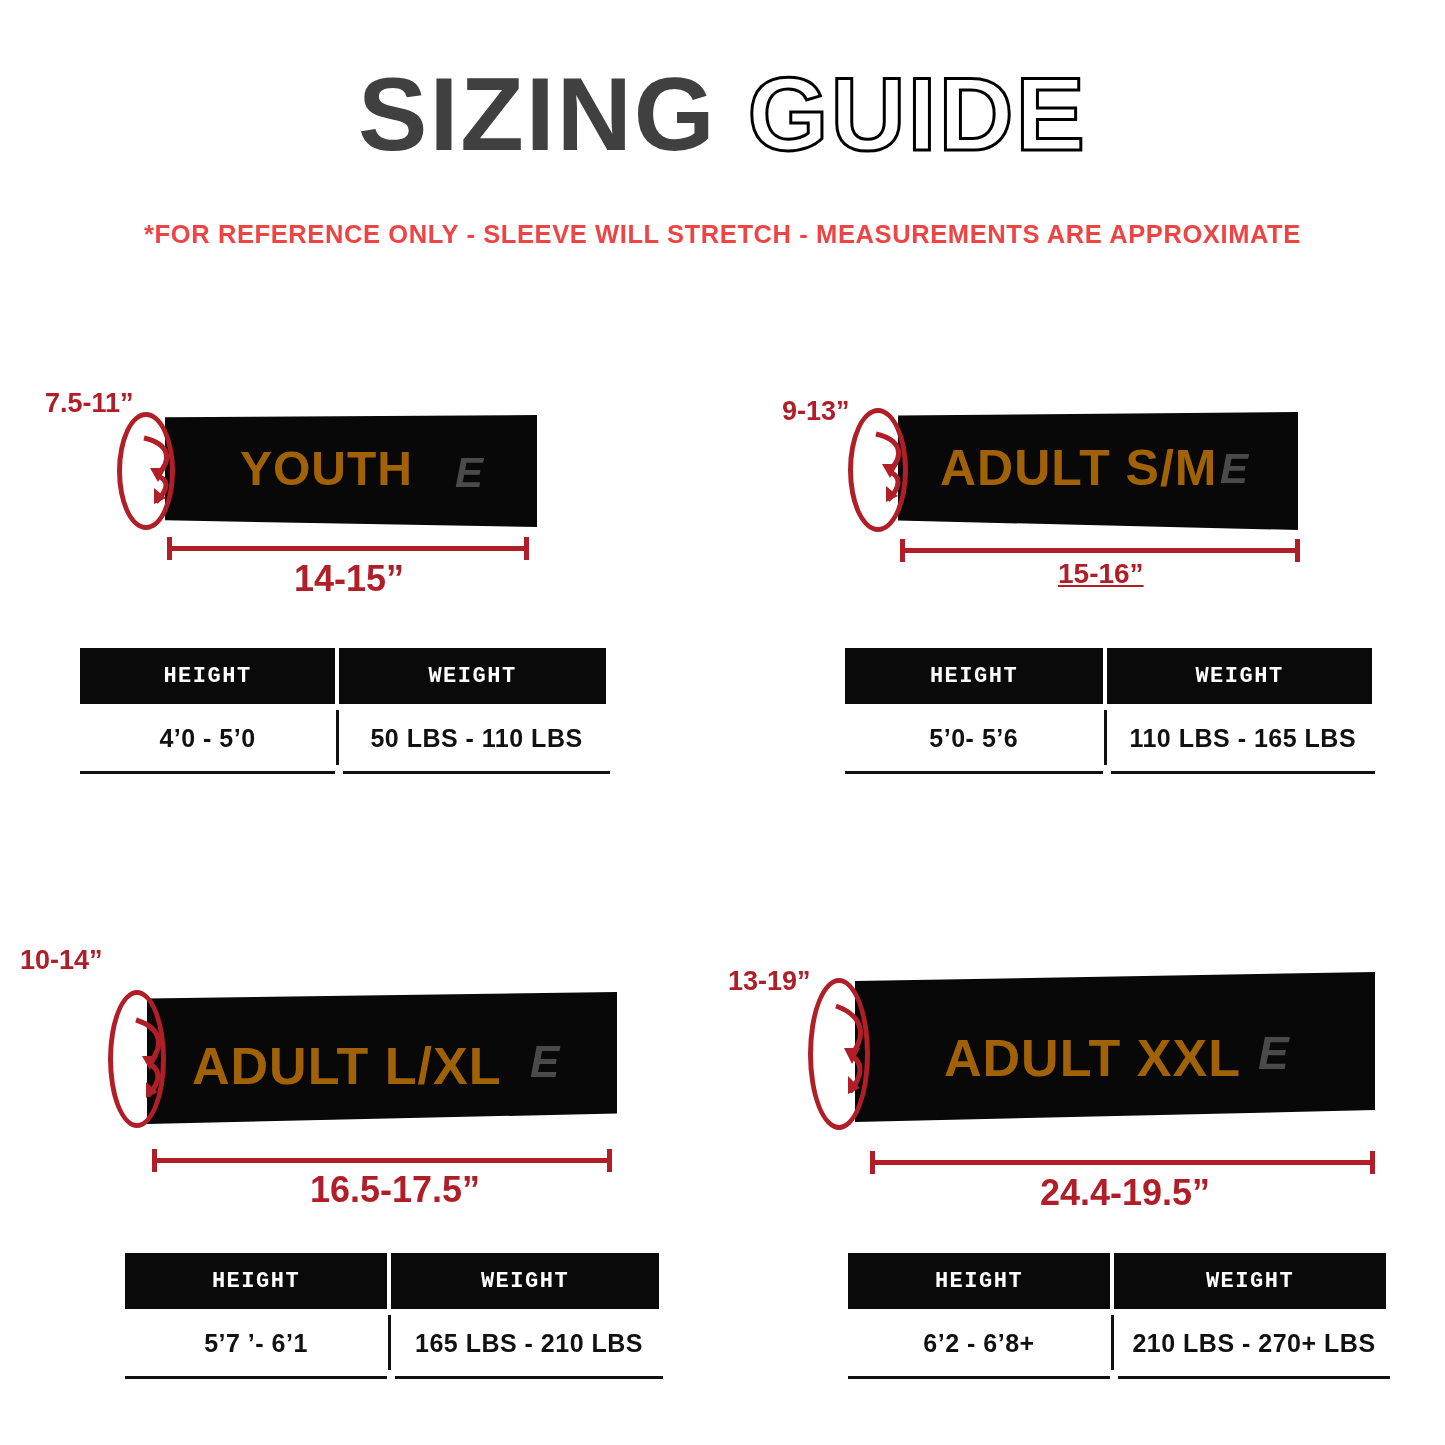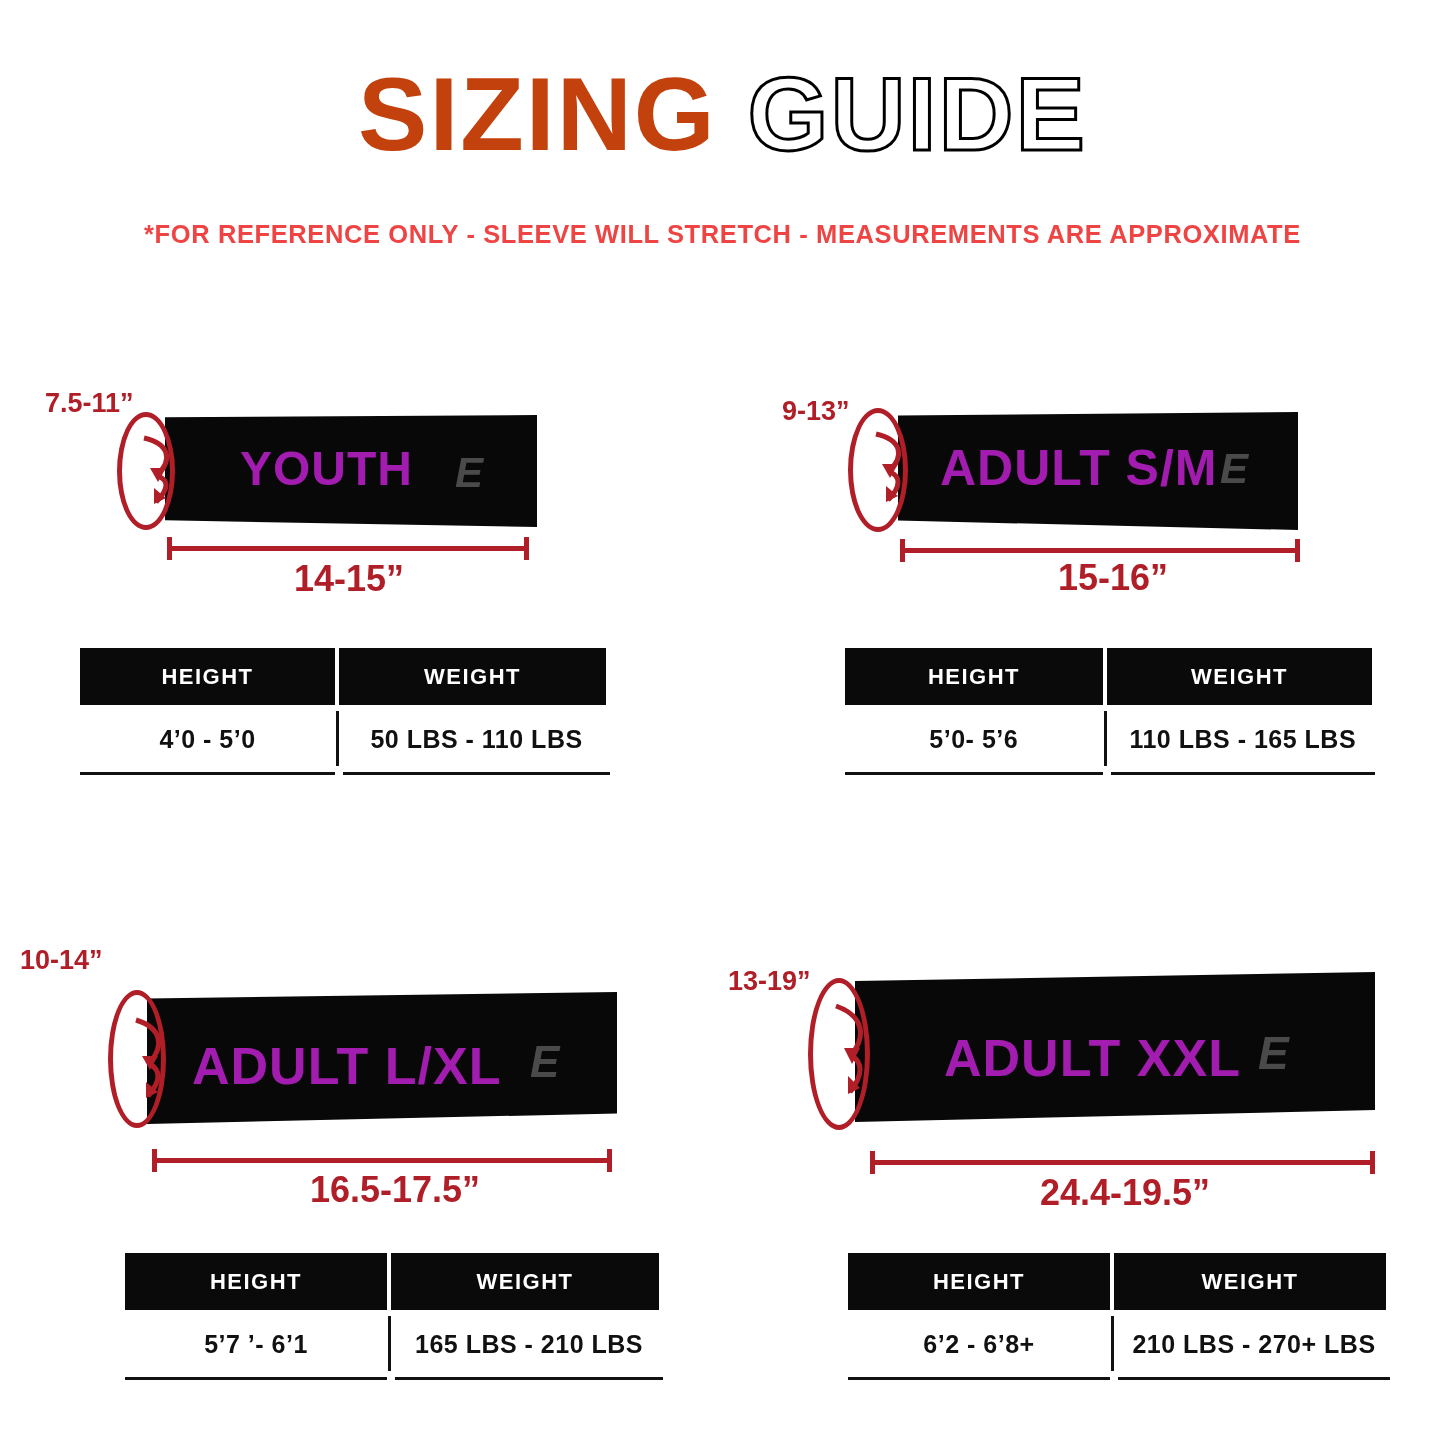--- a/index.html
+++ b/index.html
@@ -20,21 +20,21 @@
   .title {
     position: absolute;
     top: 62px; left: 0; width: 1445px;
     text-align: center;
     font-size: 104px;
     font-weight: 900;
     letter-spacing: 2px;
     line-height: 1;
     white-space: nowrap;
   }
-  .title .solid { color: #c2410c; }
+  .title .solid { color: #404040; }
   .title .outline {
     color: #ffffff;
     -webkit-text-stroke: 3px #000000;
   }
   .subtitle {
     position: absolute;
     top: 220px; left: 0; width: 1445px;
     text-align: center;
     font-size: 25.5px;
     font-weight: 700;
@@ -47,21 +47,21 @@
   .quad { position: absolute; }
 
   
   .sleeve-wrap { position: absolute; }
   .sleeve {
     position: absolute;
     background: #080808;
   }
   .sleeve-label {
     position: absolute;
-    color: #a21caf;
+    color: #a16207;
     font-weight: 800;
     letter-spacing: 1px;
     white-space: nowrap;
     line-height: 1;
   }
   .sleeve-logo {
     position: absolute;
     color: #4a4a4a;
     font-weight: 900;
     font-style: italic;
@@ -94,21 +94,21 @@
 
   .ellipse {
     position: absolute;
     border: 5px solid #b01e28;
     border-radius: 50%;
   }
   .arrow-svg { position: absolute; overflow: visible; }
 
   
   .table { position: absolute; }
-  .thead { display: flex; gap: 4px; }
+  .thead { display: flex; gap: 4px; font-family: Liberation Mono, monospace; }
   .th {
     background: #0a0a0a;
     color: #ffffff;
     font-size: 22px;
     font-weight: 700;
     letter-spacing: 1.5px;
     text-align: center;
     padding: 16px 0 15px;
   }
   .tbody { display: flex; gap: 8px; margin-top: 0; }
@@ -185,21 +185,21 @@
       <div class="ellipse" style="left:848px;top:408px;width:60px;height:124px;"></div>
       <svg class="arrow-svg" style="left:862px;top:426px;width:70px;height:82px;" viewBox="0 0 70 82">
         <path d="M14 8 C 40 14, 42 30, 28 44" stroke="#b01e28" stroke-width="5" fill="none"></path>
         <polygon points="28,52 20,38 36,38" fill="#b01e28"></polygon>
         <path d="M26 74 C 40 60, 38 50, 28 46" stroke="#b01e28" stroke-width="5" fill="none"></path>
         <polygon points="24,76 24,60 36,70" fill="#b01e28"></polygon>
       </svg>
       <div class="meas-text" style="left:782px;top:398px;font-size:27px;">9-13”</div>
 
       <div class="hbar" style="left:900px;top:548px;width:400px;"></div>
-      <div class="meas-text" style="left:1058px;top:560px;font-size:36px;">15-16”</div>
+      <div class="meas-text" style="left:1058px;top:560px;font-size:28px;text-decoration:underline;">15-16”</div>
     </div>
 
     <div class="table" style="left:845px;top:648px;width:530px;">
       <div class="thead">
         <div class="th" style="width:258px;">HEIGHT</div>
         <div class="th" style="width:265px;">WEIGHT</div>
       </div>
       <div class="tbody">
         <div class="td first" style="width:258px;text-align:center;">5’0- 5’6</div>
         <div class="td" style="width:265px;">110 LBS - 165 LBS</div>

